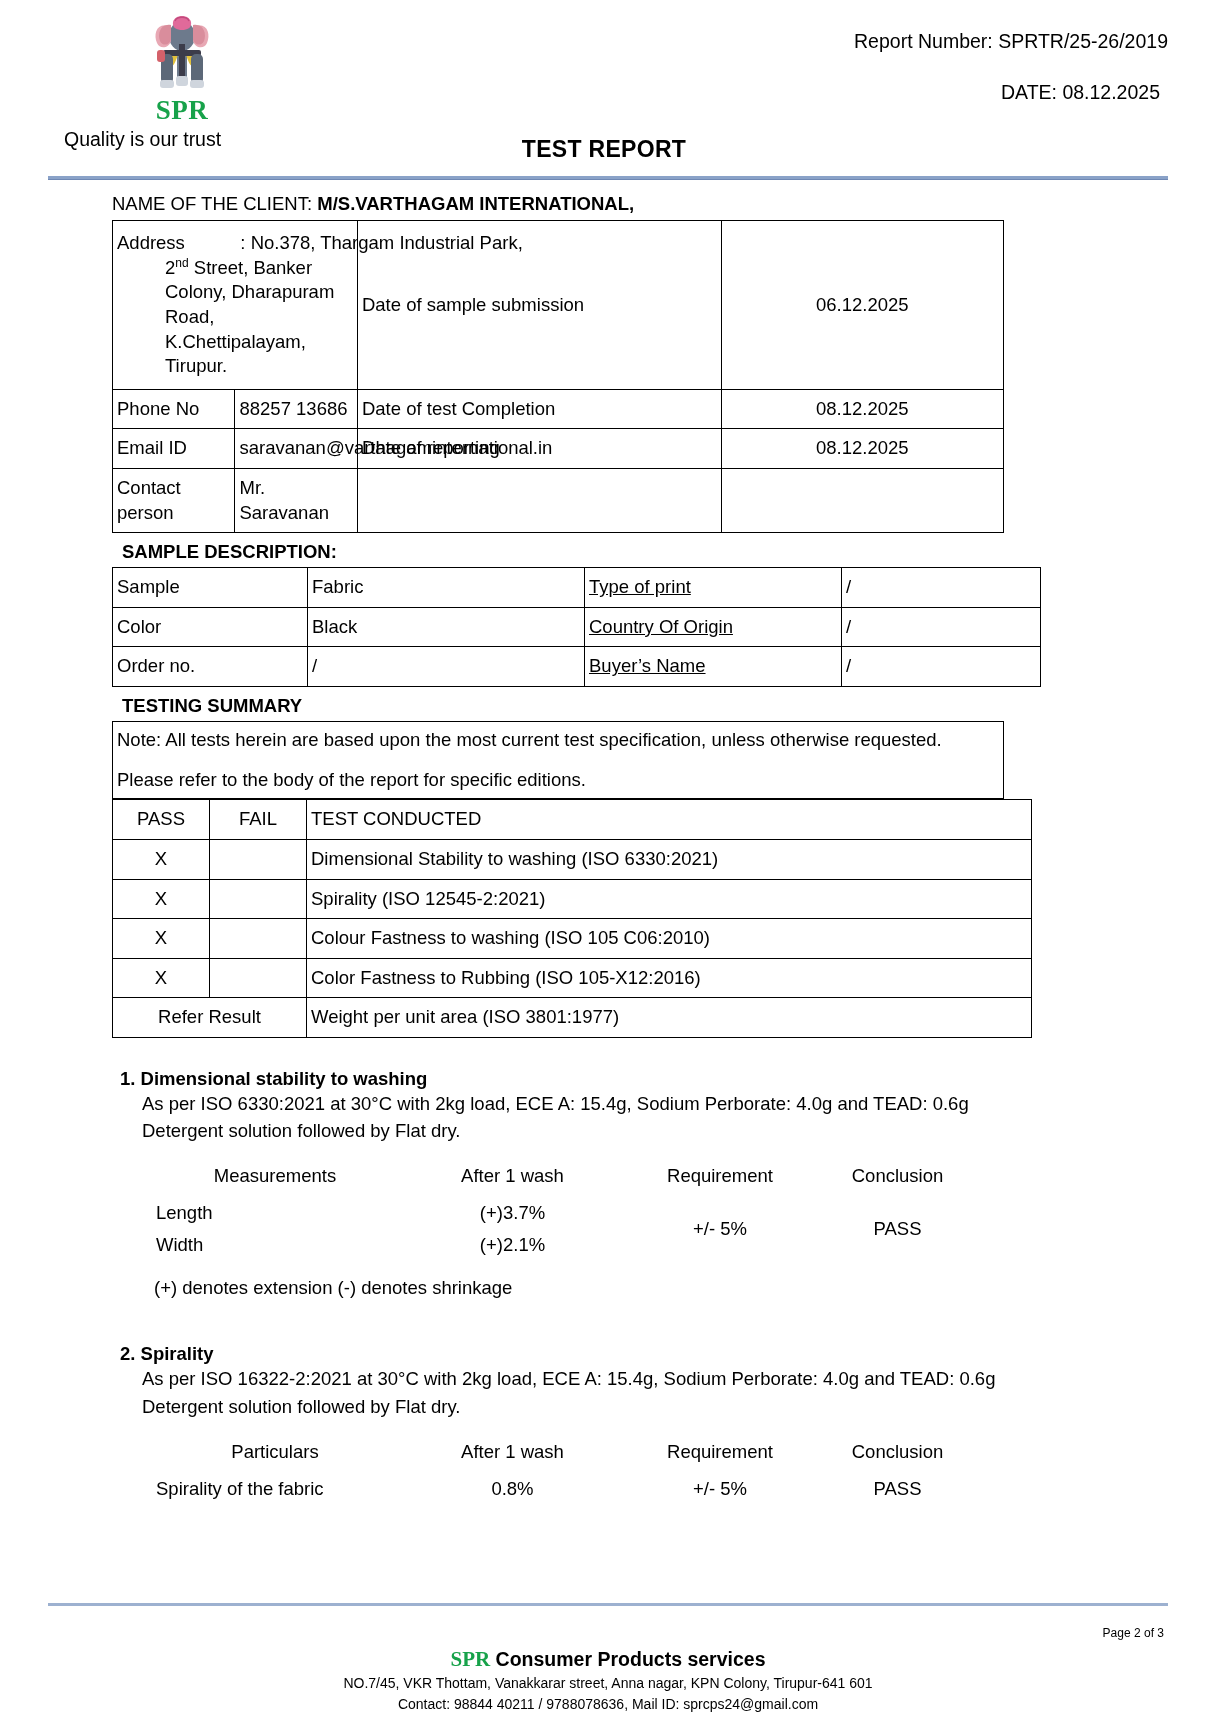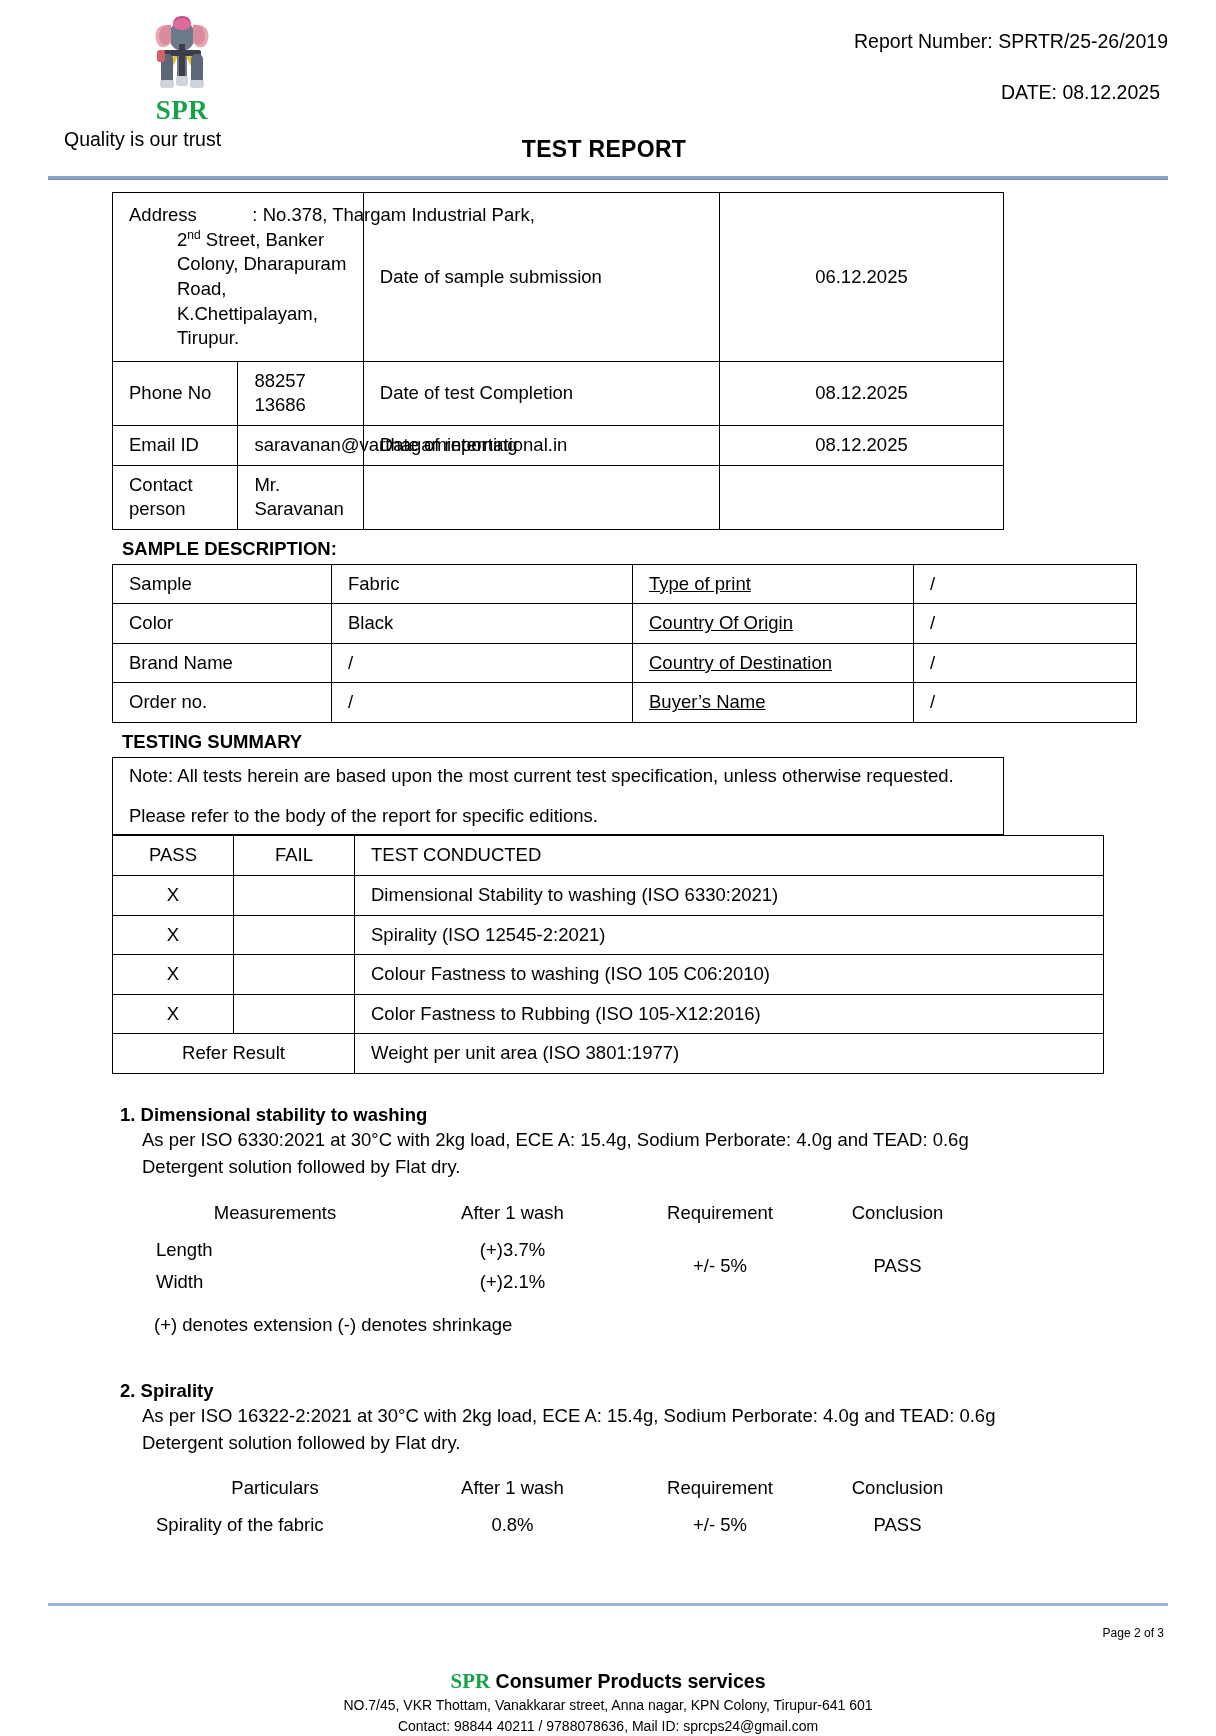--- a/index.html
+++ b/index.html
@@ -118,21 +118,21 @@
   .client-line b { font-weight: bold; }
 
   table.grid {
     border-collapse: collapse;
     width: 892px;
     table-layout: fixed;
   }
   table.grid td {
     border: 1px solid #000000;
     font-size: 18.5px;
-    padding: 7px 16px;
+    padding: 7px 4px;
     vertical-align: middle;
     line-height: 1.33;
   }
 
   
   .ctbl td.c1 { width: 148px; }
   .ctbl td.c2 { width: 348px; }
   .ctbl td.c3 { width: 224px; }
   .ctbl td.c4 { width: 172px; text-align: center; }
 
@@ -219,21 +219,21 @@
   }
   .page-no {
     position: absolute;
     right: 52px;
     bottom: 96px;
     font-size: 12px;
   }
   .footer {
     position: absolute;
     left: 0; right: 0;
-    bottom: 0;
+    bottom: 22px;
     text-align: center;
   }
   .f-title {
     font-size: 19.5px;
     font-weight: bold;
     line-height: 1.3;
   }
   .f-title .green {
     color: #17a24a;
     font-family: "Liberation Serif", serif;
@@ -282,20 +282,23 @@
       <div class="report-date">DATE: 08.12.2025</div>
     </div>
 
     <div class="test-report-title">TEST REPORT</div>
   </div>
 
   <div class="rule-top"></div>
 
   <div class="content">
 
+    <div class="client-line">
+      <span>NAME OF THE CLIENT: </span><b>M/S.VARTHAGAM INTERNATIONAL,</b>
+    </div>
 
     <table class="grid ctbl">
       <tbody>
           <tr>
         <td class="c1 addr-cell" colspan="2">
           <div class="addr-l1"><span>Address</span>		<span>: No.378, Thargam Industrial Park,</span></div>
           <div class="addr-ind"><span>2</span><span class="sup">nd</span><span> Street, Banker Colony, Dharapuram Road,</span></div>
           <div class="addr-ind">K.Chettipalayam, Tirupur.</div>
         </td>
         <td class="c3">Date of sample submission</td>
@@ -329,26 +332,20 @@
           <tr>
         <td class="s1">Sample</td>
         <td class="s2">Fabric</td>
         <td class="s3">Type of print</td>
         <td class="s4">/</td>
       </tr>
       <tr>
         <td class="s1">Color</td>
         <td class="s2">Black</td>
         <td class="s3">Country Of Origin</td>
-        <td class="s4">/</td>
-      </tr>
-      <tr>
-        <td class="s1">Brand Name</td>
-        <td class="s2">/</td>
-        <td class="s3">Country of Destination</td>
         <td class="s4">/</td>
       </tr>
       <tr>
         <td class="s1">Order no.</td>
         <td class="s2">/</td>
         <td class="s3">Buyer’s Name</td>
         <td class="s4">/</td>
       </tr>
     </tbody>
       </table>

